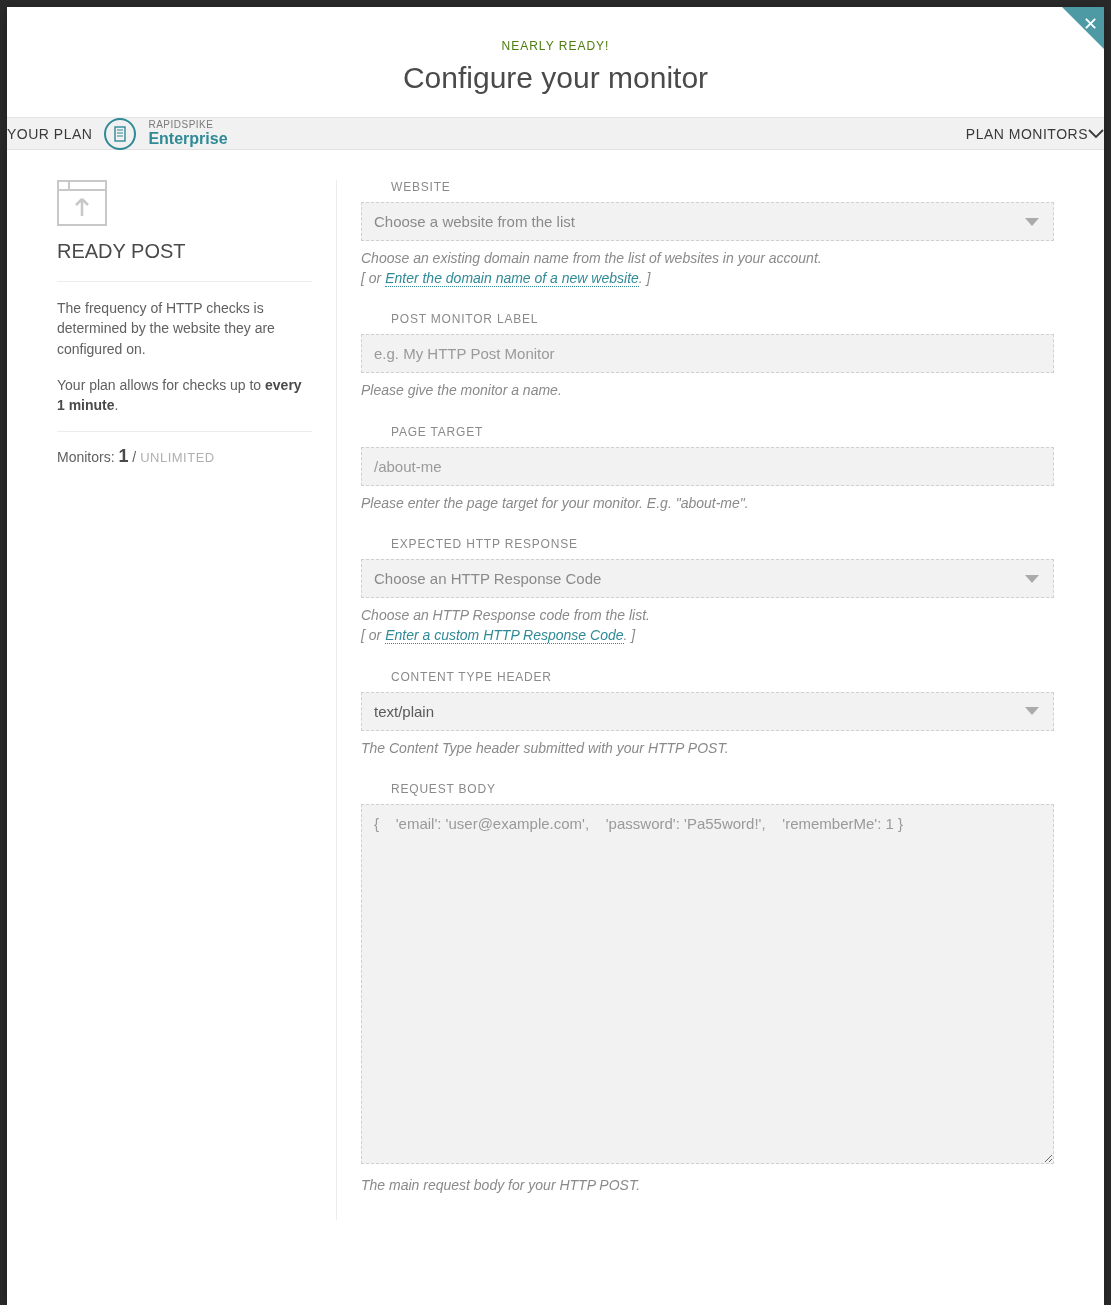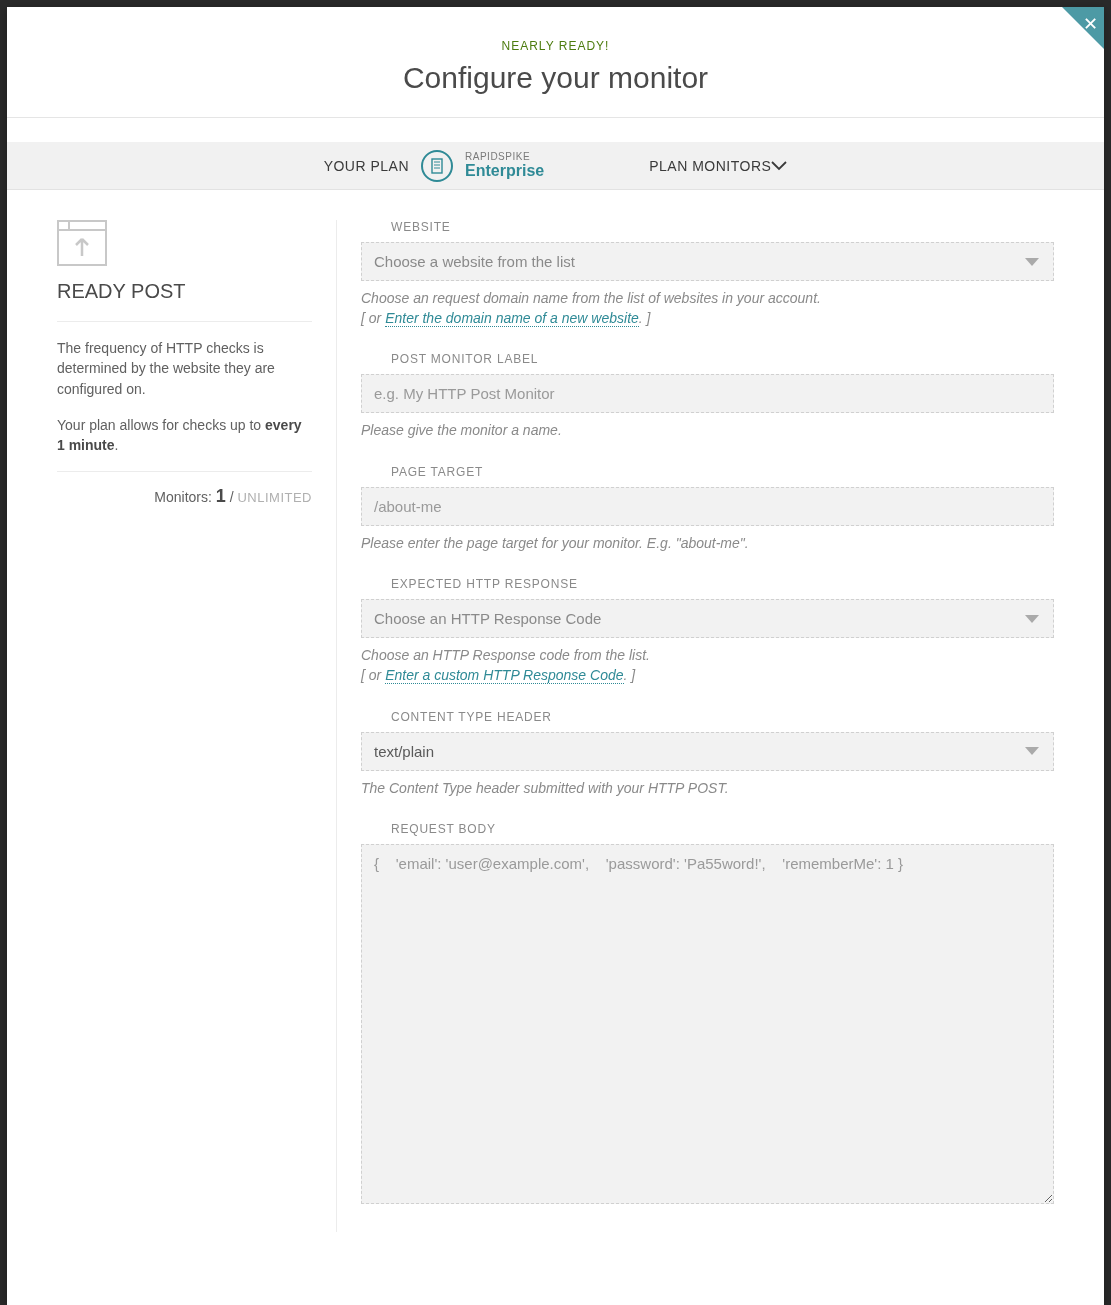--- a/index.html
+++ b/index.html
@@ -48,26 +48,25 @@
     margin-bottom: 8px;
   }
   .title {
     font-size: 30px;
     font-weight: 300;
     color: #4a4a4a;
   }
   .plan-bar {
     background: #f1f1f1;
     border-bottom: 1px solid #e2e2e2;
-    height: 48px;
+    height: 32px;
     display: flex;
     align-items: center;
-    justify-content: center;
+    justify-content: space-between;
     gap: 70px;
-    margin-top: 24px;
   }
   .plan-left {
     display: flex;
     align-items: center;
     gap: 12px;
   }
   .plan-label {
     font-size: 14px;
     letter-spacing: 0.5px;
     color: #3a3a3a;
@@ -132,21 +131,20 @@
     margin-bottom: 16px;
   }
   .sidebar .divider {
     border-bottom: 1px solid #ececec;
     margin-bottom: 14px;
   }
   .sidebar strong { color: #4a4a4a; }
   .monitors-row {
     font-size: 14px;
     color: #606060;
-    text-align: right;
   }
   .monitors-count { font-size: 18px; font-weight: 700; color: #4a4a4a; }
   .unlimited { color: #b0b0b0; font-size: 13px; letter-spacing: 0.5px; }
   .form {
     flex: 1;
     padding-left: 24px;
   }
   .field { margin-bottom: 24px; }
   .field-label {
     font-size: 12px;
@@ -266,21 +264,21 @@
 
     <div class="form">
 
       <div class="field">
         <div class="field-label">WEBSITE</div>
         <div class="select">
           <span>Choose a website from the list</span>
           <span class="select-caret"></span>
         </div>
         <div class="hint">
-          <div>Choose an request domain name from the list of websites in your account.</div>
+          <div>Choose an existing domain name from the list of websites in your account.</div>
           <span class="or-brackets">[ or </span><a>Enter the domain name of a new website</a><span class="or-brackets">. ]</span>
         </div>
       </div>
 
       <div class="field">
         <div class="field-label">POST MONITOR LABEL</div>
         <input class="input" type="text" placeholder="e.g. My HTTP Post Monitor" style="">
         <div class="hint">Please give the monitor a name.</div>
       </div>
 
@@ -307,17 +305,18 @@
         <div class="select has-value">
           <span>text/plain</span>
           <span class="select-caret"></span>
         </div>
         <div class="hint">The Content Type header submitted with your HTTP POST.</div>
       </div>
 
       <div class="field">
         <div class="field-label">REQUEST BODY</div>
         <textarea class="textarea" placeholder="{    'email': 'user@example.com',    'password': 'Pa55word!',    'rememberMe': 1 }" style=""></textarea>
+        <div class="hint">The main request body for your HTTP POST.</div>
       </div>
 
     </div>
   </div>
 </div>
 
 </body></html>

